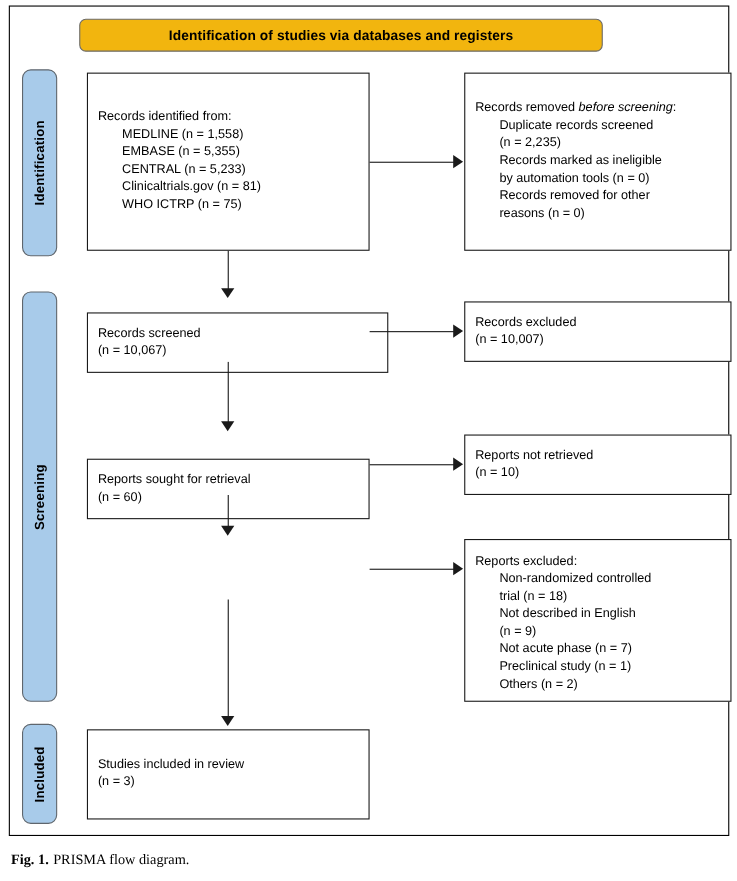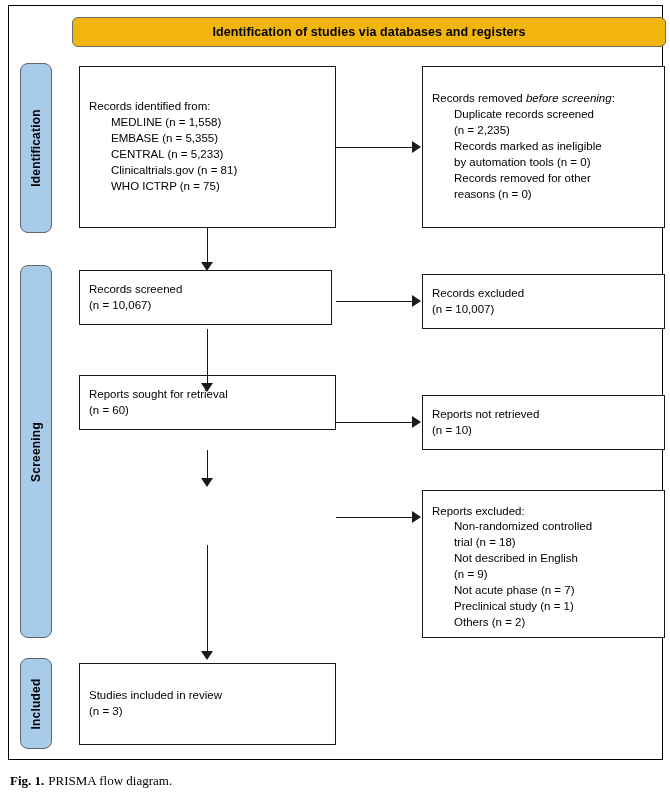--- a/index.html
+++ b/index.html
@@ -25,21 +25,21 @@
     border: 1px solid #000000;
     box-sizing: border-box;
     background: #ffffff;
   }
 
   
   #header-banner {
     position: absolute;
     left: 63px;
     top: 11px;
-    width: 594px;
+    width: 476px;
     height: 30px;
     background: #F2B50E;
     border: 1px solid #6b6b6b;
     border-radius: 6px;
     box-sizing: border-box;
     display: flex;
     align-items: center;
     justify-content: center;
     font-size: 12.5px;
     font-weight: bold;
@@ -83,23 +83,23 @@
     font-size: 11.5px;
     line-height: 1.38;
     color: #000000;
   }
   .flow-box .line { white-space: pre; }
   .flow-box .indent { padding-left: 22px; }
   .flow-box em { font-style: italic; }
 
   #box-identified       { left: 70px; top: 60px;  width: 257px; height: 162px; }
   #box-removed          { left: 413px; top: 60px; width: 243px; height: 162px; }
-  #box-screened         { left: 70px; top: 264px; width: 253px; height: 55px; }
+  #box-screened         { left: 70px; top: 278px; width: 274px; height: 55px; }
   #box-excluded         { left: 413px; top: 268px; width: 243px; height: 55px; }
-  #box-sought           { left: 70px; top: 369px; width: 257px; height: 55px; }
+  #box-sought           { left: 70px; top: 411px; width: 257px; height: 55px; }
   #box-not-retrieved    { left: 413px; top: 389px; width: 243px; height: 55px; }
   #box-assessed         { left: 70px; top: 484px; width: 257px; height: 55px; }
   #box-reports-excluded { left: 413px; top: 484px; width: 243px; height: 148px; justify-content: center; padding-top: 10px; }
   #box-included         { left: 70px; top: 657px; width: 257px; height: 82px; }
 
   
   .conn-v {
     position: absolute;
     width: 0;
     border-left: 1.6px solid #1a1a1a;

